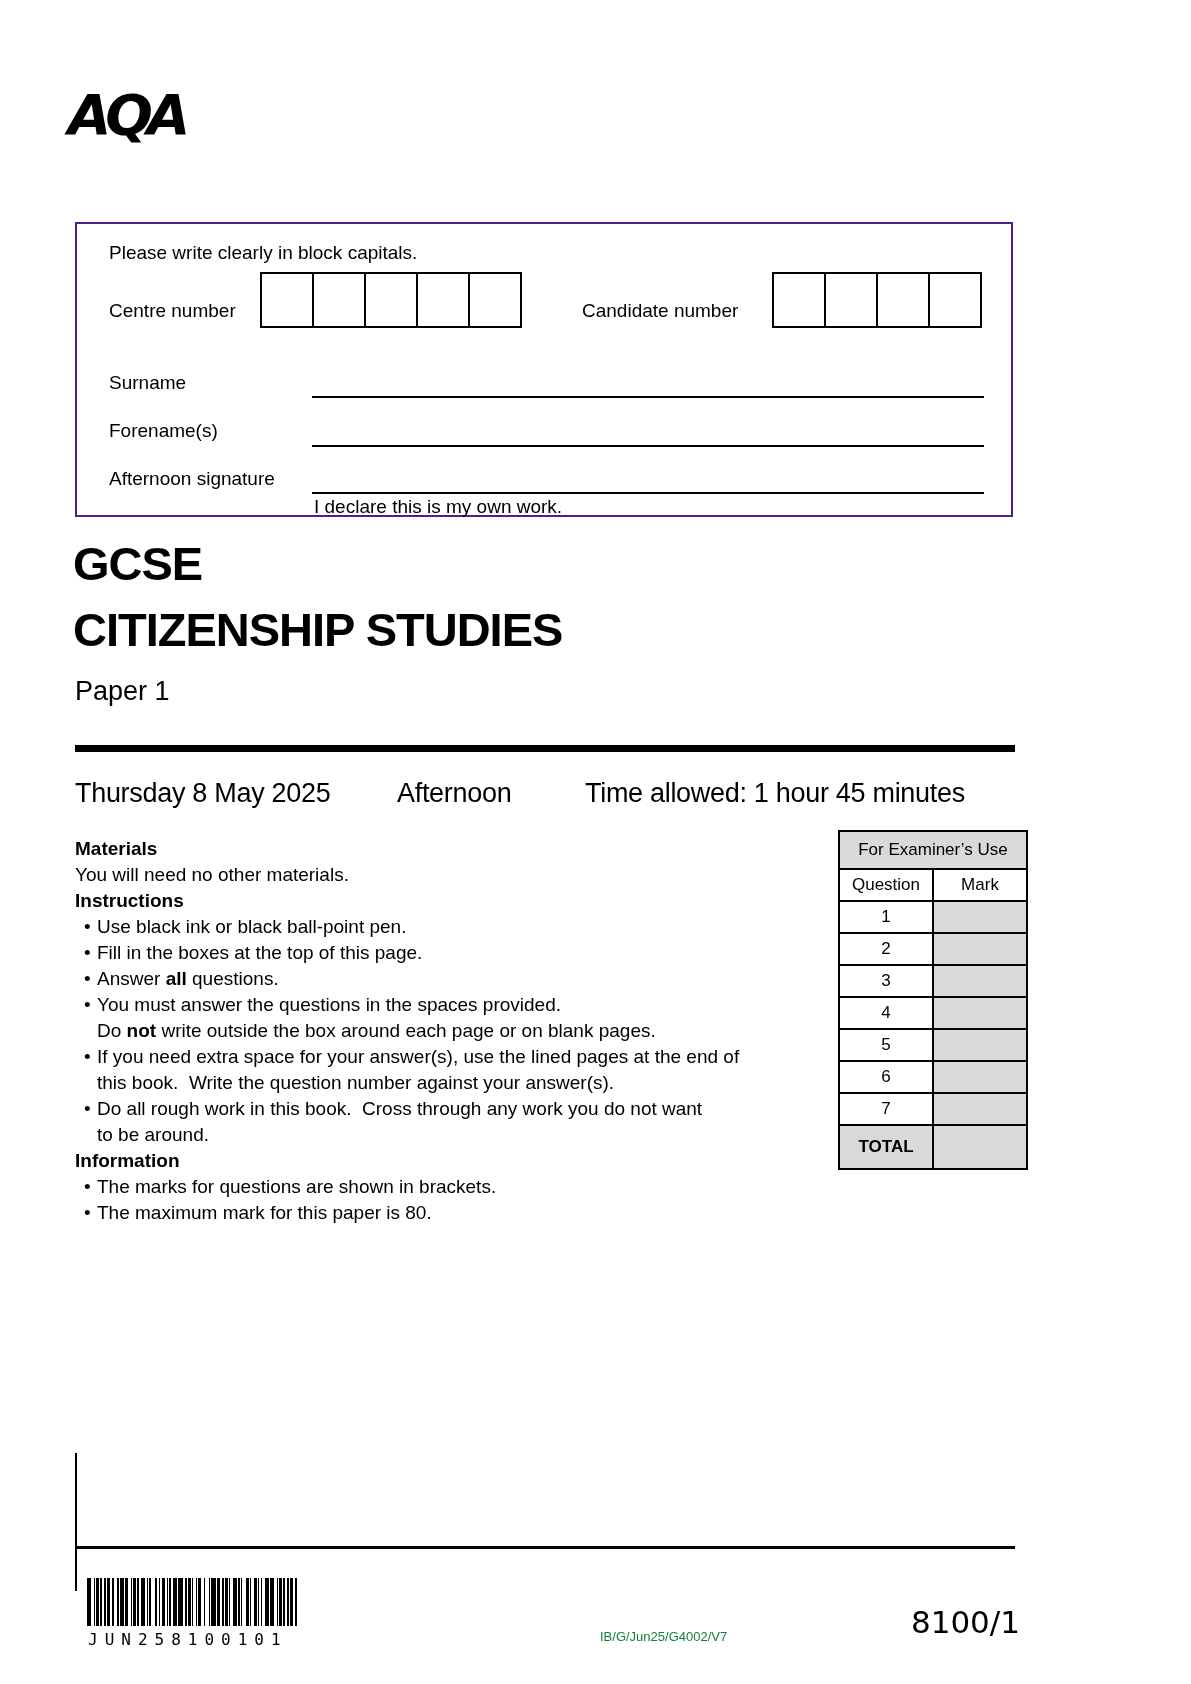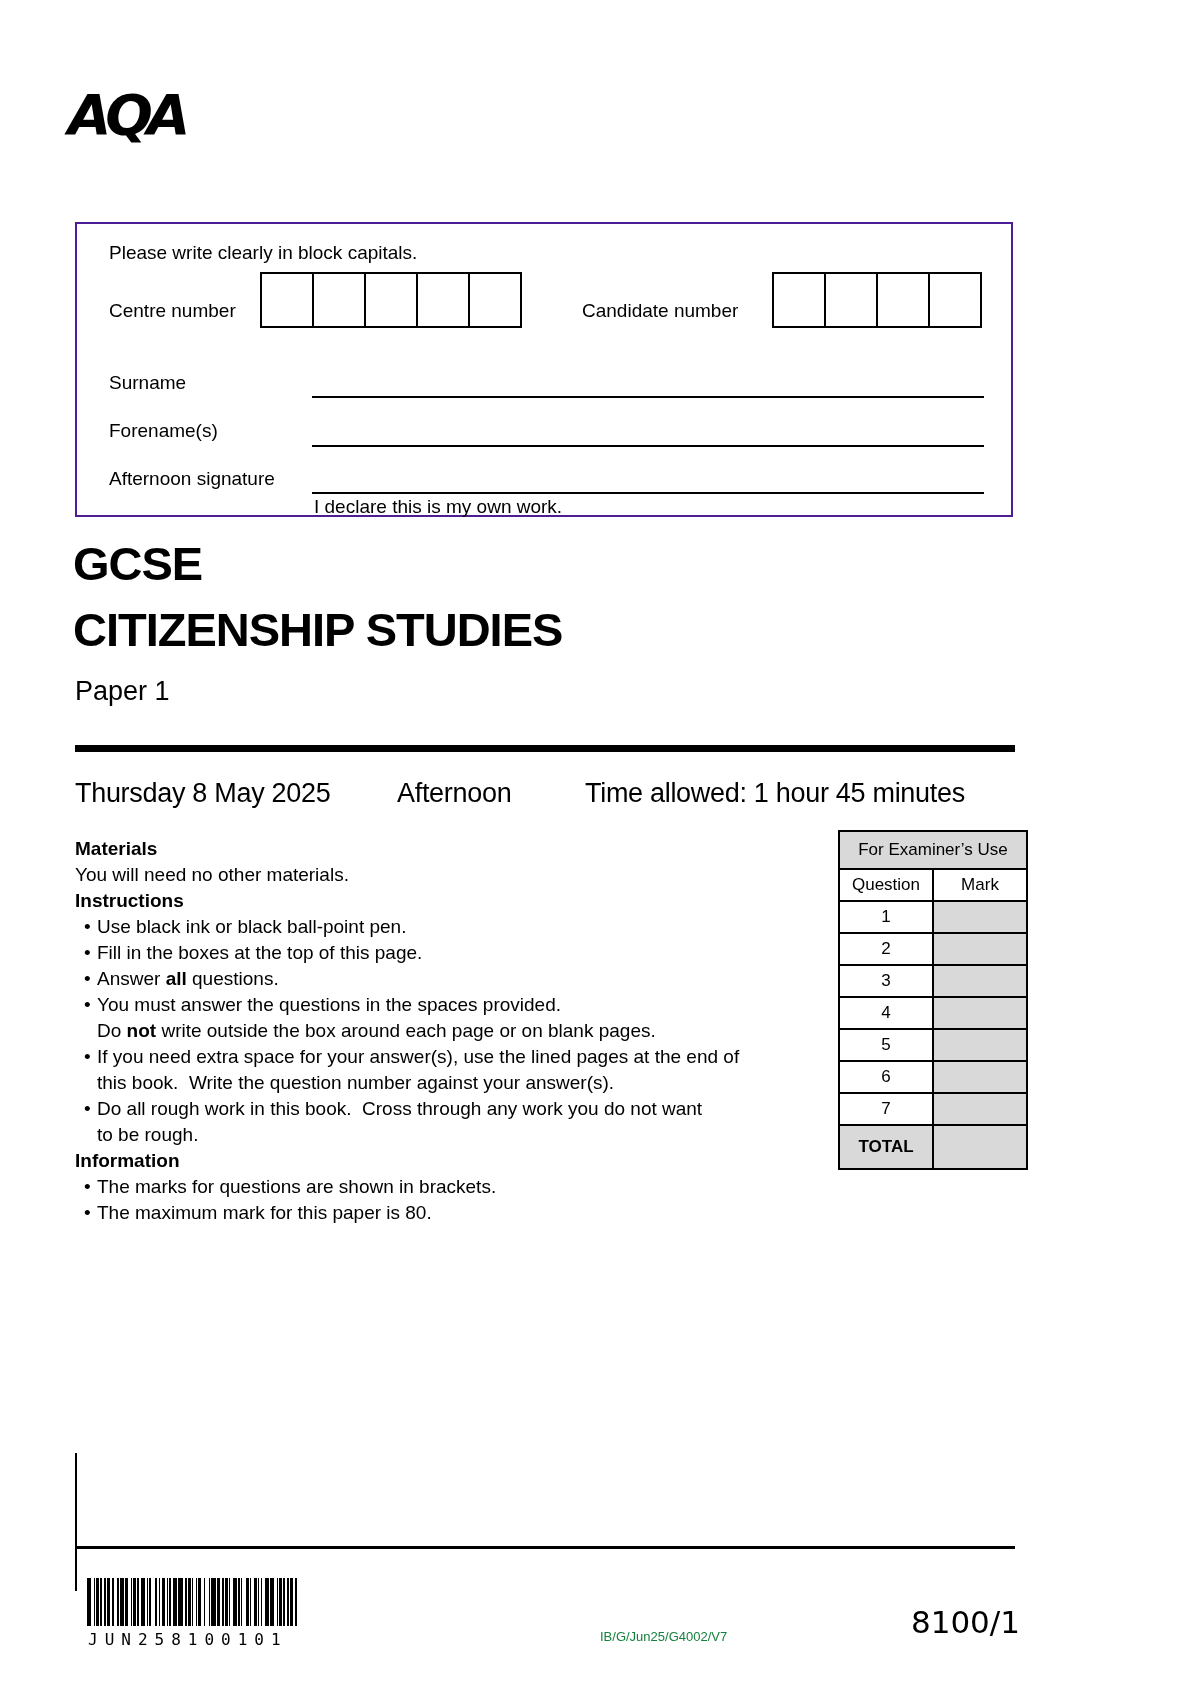--- a/index.html
+++ b/index.html
@@ -134,21 +134,21 @@
         <div class="b-item">
           <span class="b-dot">•</span>
           <span class="b-text"><span>You must answer the questions in the spaces provided.</span><br><span>Do </span><b>not</b><span> write outside the box around each page or on blank pages.</span></span>
         </div>
         <div class="b-item">
           <span class="b-dot">•</span>
           <span class="b-text"><span>If you need extra space for your answer(s), use the lined pages at the end of</span><br><span>this book.  Write the question number against your answer(s).</span></span>
         </div>
         <div class="b-item">
           <span class="b-dot">•</span>
-          <span class="b-text"><span>Do all rough work in this book.  Cross through any work you do not want</span><br><span>to be rough.</span></span>
+          <span class="b-text"><span>Do all rough work in this book.  Cross through any work you do not want</span><br><span>to be around.</span></span>
         </div>
       </div>
 
     <h3 class="gap-before">Information</h3>
     <div class="blist">
         <div class="b-item">
           <span class="b-dot">•</span>
           <span class="b-text"><span>The marks for questions are shown in brackets.</span></span>
         </div>
         <div class="b-item">

